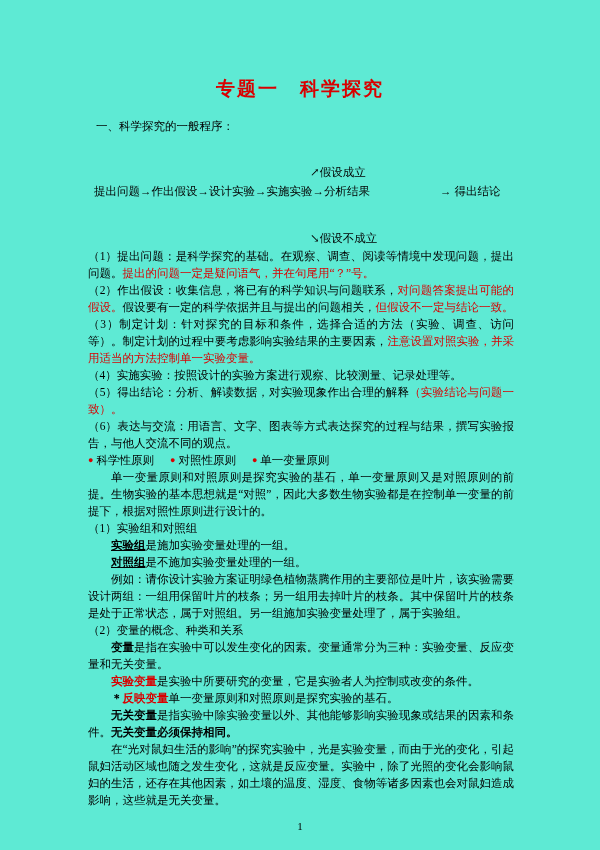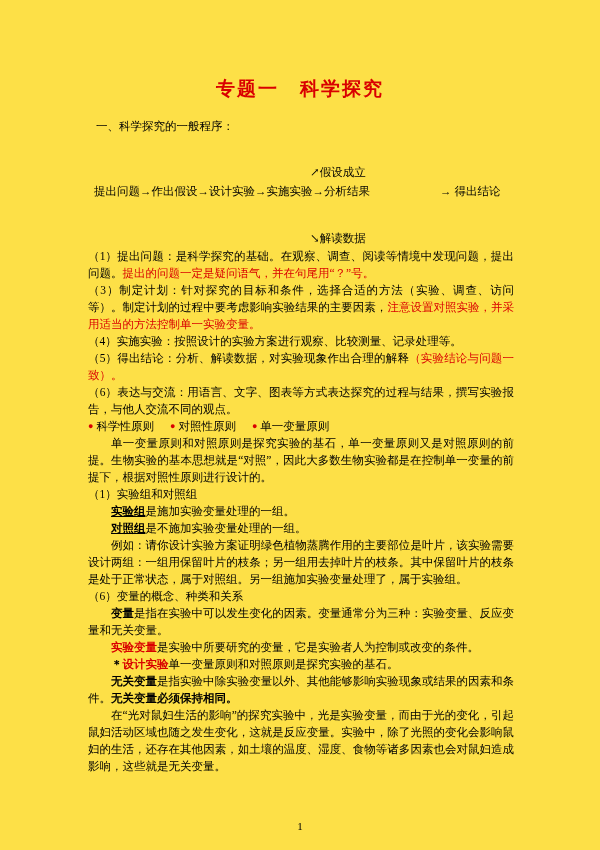--- a/index.html
+++ b/index.html
@@ -1,21 +1,21 @@
 <!DOCTYPE html>
 <html><head>
 <meta charset="utf-8">
 <style>
   html,body{margin:0;padding:0;}
   body{
     width:600px;height:850px;background:#ffffff;color:#000;
     font-family:"Liberation Serif","DejaVu Serif",serif;
     --red:#d90000;
   }
-  .page{position:relative;width:600px;height:850px;background:#fde047;overflow:hidden;}
+  .page{position:relative;width:600px;height:850px;background:#5eead4;overflow:hidden;}
   .doc-title{
     margin:0;padding-top:76px;text-align:center;
     font-size:19px;font-weight:bold;letter-spacing:2px;color:var(--red);
   }
   .content{
     position:absolute;left:88px;right:86px;top:110px;
     font-size:11.5px;line-height:17px;text-align:justify;word-break:break-all;
   }
   .para{margin:0;}
   .heading{margin:8px;}
@@ -48,40 +48,41 @@
     <p class="para heading">一、科学探究的一般程序：</p>
 
     <div class="flow">
       <div class="flow-row-branch">
         <span>↗假设成立</span>
       </div>
       <div class="flow-row-main">
         <span>提出问题→作出假设→设计实验→实施实验→分析结果</span><span class="flow-result">→ 得出结论</span>
       </div>
       <div class="flow-row-branch">
-        <span>↘解读数据</span>
+        <span>↘假设不成立</span>
       </div>
     </div>
 
     <div>
         <p class="para"><span>（1）提出问题：是科学探究的基础。在观察、调查、阅读等情境中发现问题，提出问题。</span><span class="red">提出的问题一定是疑问语气，并在句尾用“？”号。</span></p>
+        <p class="para"><span>（2）作出假设：收集信息，将已有的科学知识与问题联系，</span><span class="red">对问题答案提出可能的假设。</span><span>假设要有一定的科学依据并且与提出的问题相关，</span><span class="red">但假设不一定与结论一致。</span></p>
         <p class="para"><span>（3）制定计划：针对探究的目标和条件，选择合适的方法（实验、调查、访问等）。制定计划的过程中要考虑影响实验结果的主要因素，</span><span class="red">注意设置对照实验，并采用适当的方法控制单一实验变量。</span></p>
         <p class="para"><span>（4）实施实验：按照设计的实验方案进行观察、比较测量、记录处理等。</span></p>
         <p class="para"><span>（5）得出结论：分析、解读数据，对实验现象作出合理的解释</span><span class="red">（实验结论与问题一致）。</span></p>
         <p class="para"><span>（6）表达与交流：用语言、文字、图表等方式表达探究的过程与结果，撰写实验报告，与他人交流不同的观点。</span></p>
         <p class="para"><span class="principle"><span class="dot">●</span><span>科学性原则</span></span><span class="principle"><span class="dot">●</span><span>对照性原则</span></span><span class="principle"><span class="dot">●</span><span>单一变量原则</span></span></p>
         <p class="para indent"><span>单一变量原则和对照原则是探究实验的基石，单一变量原则又是对照原则的前提。生物实验的基本思想就是“对照”，因此大多数生物实验都是在控制单一变量的前提下，根据对照性原则进行设计的。</span></p>
         <p class="para"><span>（1）实验组和对照组</span></p>
         <p class="para indent"><span class="bold underline">实验组</span><span>是施加实验变量处理的一组。</span></p>
         <p class="para indent"><span class="bold underline">对照组</span><span>是不施加实验变量处理的一组。</span></p>
         <p class="para indent"><span>例如：请你设计实验方案证明绿色植物蒸腾作用的主要部位是叶片，该实验需要设计两组：一组用保留叶片的枝条；另一组用去掉叶片的枝条。其中保留叶片的枝条是处于正常状态，属于对照组。另一组施加实验变量处理了，属于实验组。</span></p>
-        <p class="para"><span>（6）变量的概念、种类和关系</span></p>
+        <p class="para"><span>（2）变量的概念、种类和关系</span></p>
         <p class="para indent"><span class="bold">变量</span><span>是指在实验中可以发生变化的因素。变量通常分为三种：实验变量、反应变量和无关变量。</span></p>
         <p class="para indent"><span class="red bold">实验变量</span><span>是实验中所要研究的变量，它是实验者人为控制或改变的条件。</span></p>
-        <p class="para indent"><span class="bold">＊</span><span class="red bold">设计实验</span><span>单一变量原则和对照原则是探究实验的基石。</span></p>
+        <p class="para indent"><span class="bold">＊</span><span class="red bold">反映变量</span><span>单一变量原则和对照原则是探究实验的基石。</span></p>
         <p class="para indent"><span class="bold">无关变量</span><span>是指实验中除实验变量以外、其他能够影响实验现象或结果的因素和条件。</span><span class="bold">无关变量必须保持相同。</span></p>
         <p class="para indent"><span>在“光对鼠妇生活的影响”的探究实验中，光是实验变量，而由于光的变化，引起鼠妇活动区域也随之发生变化，这就是反应变量。实验中，除了光照的变化会影响鼠妇的生活，还存在其他因素，如土壤的温度、湿度、食物等诸多因素也会对鼠妇造成影响，这些就是无关变量。</span></p>
       </div>
 
   </div>
 
   <div class="footer">1</div>
 
 </div>
 

